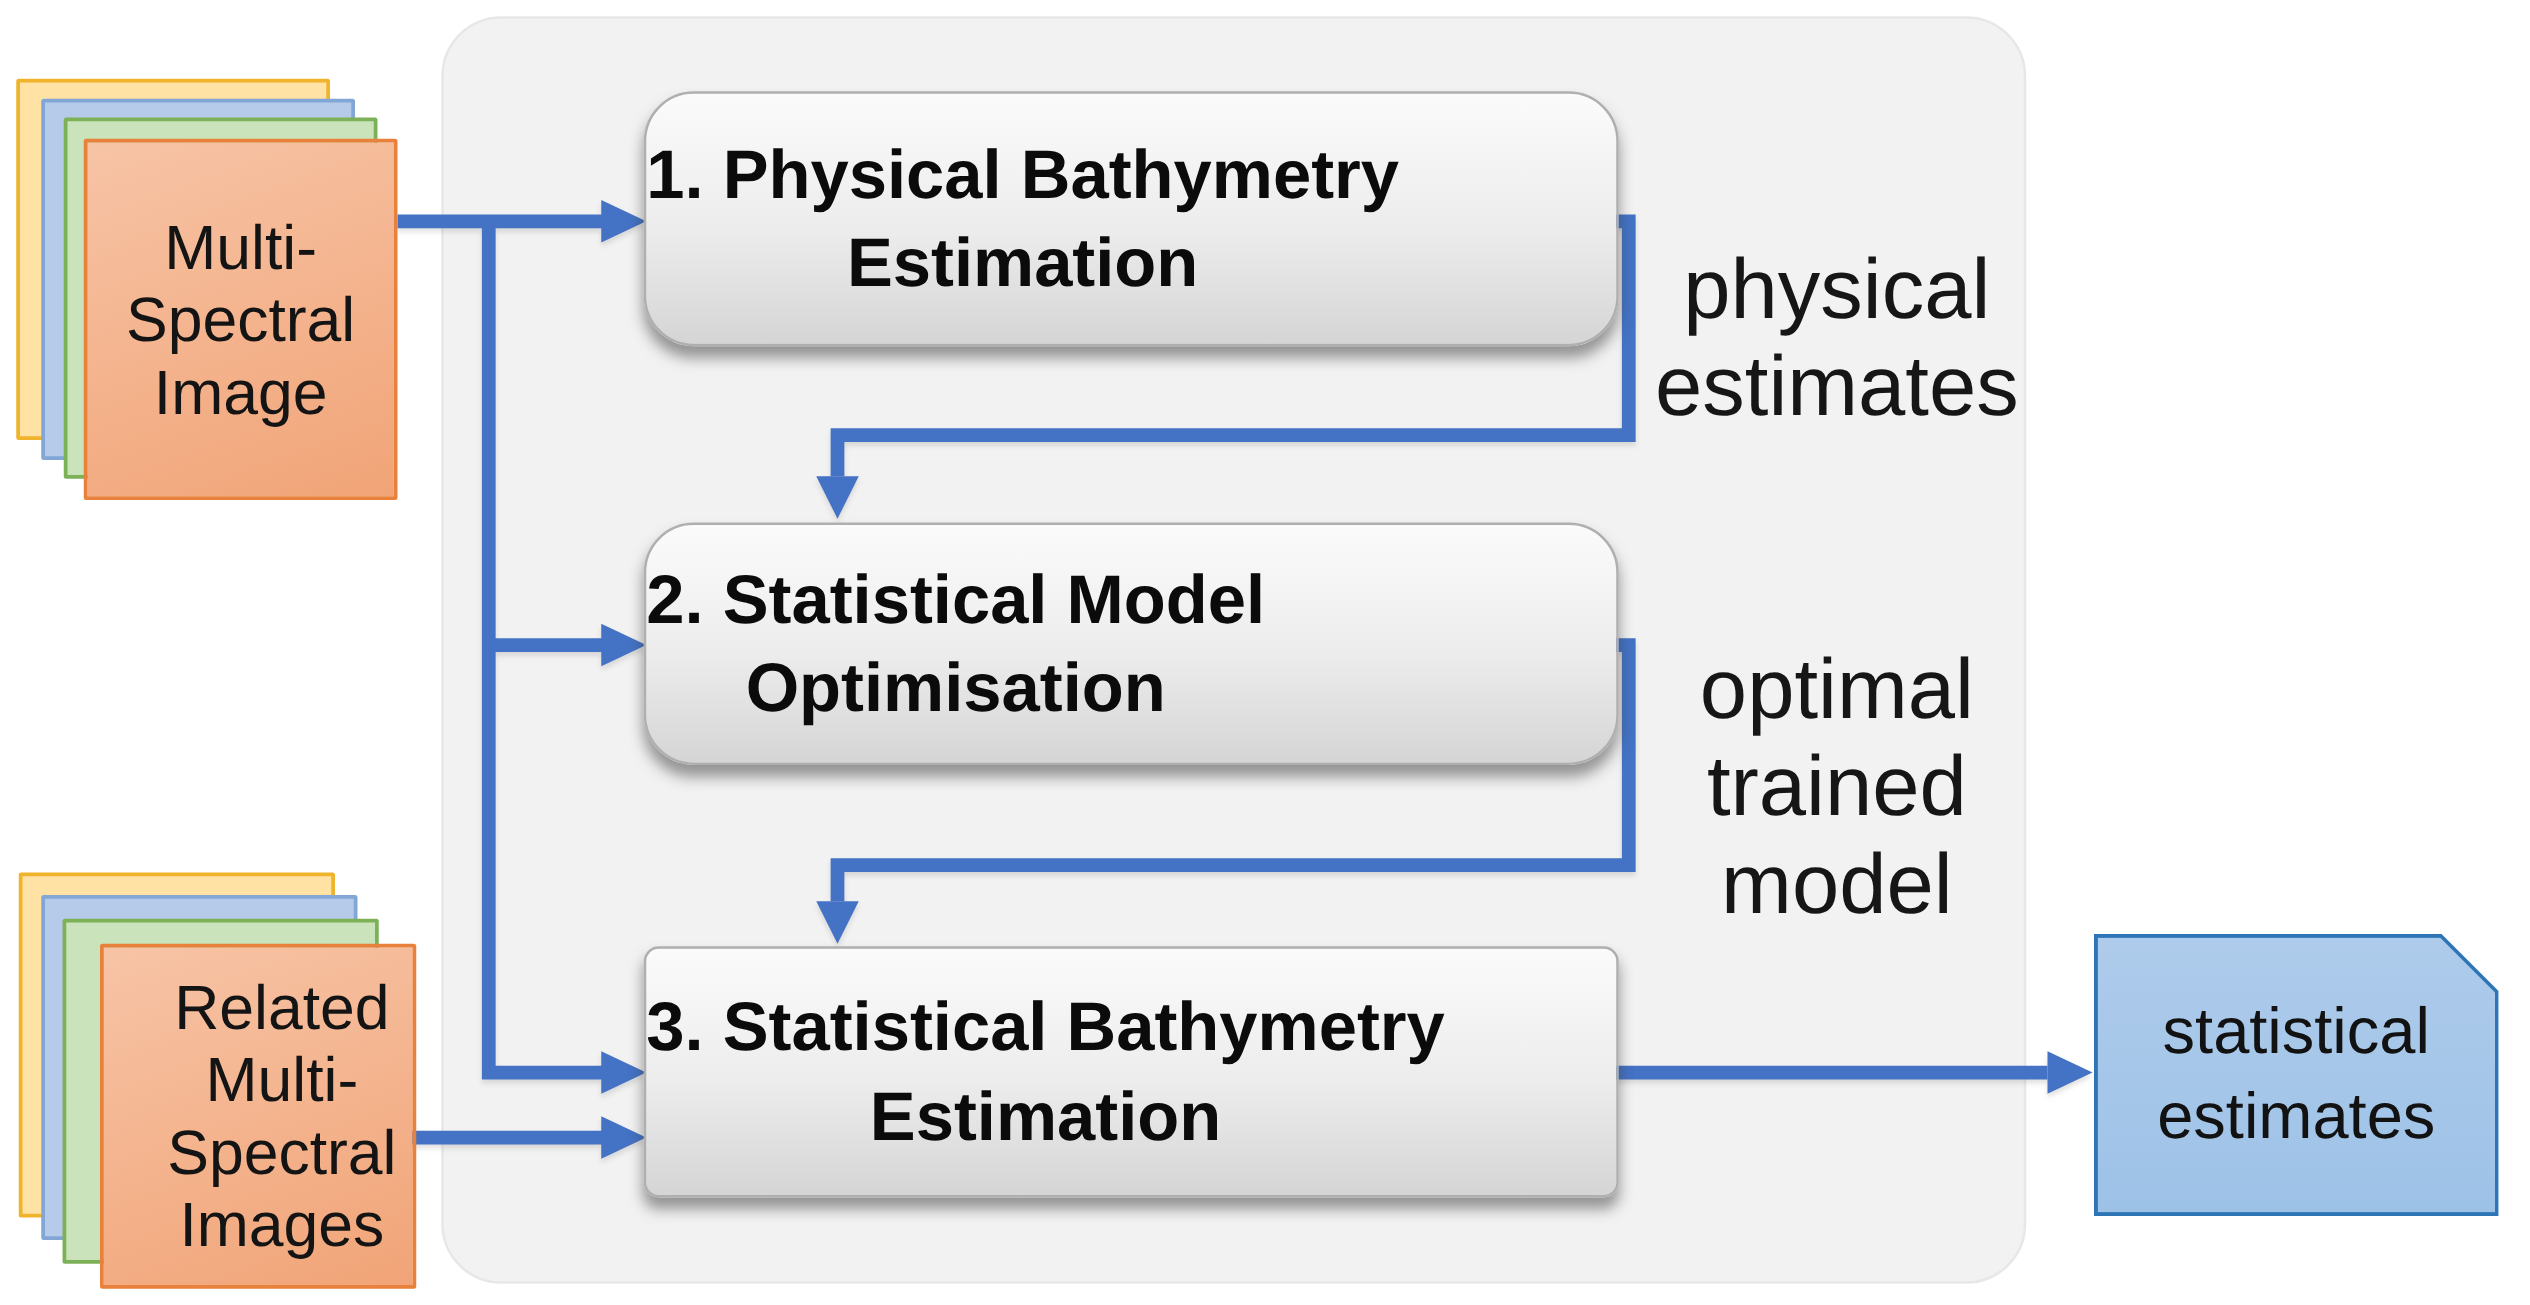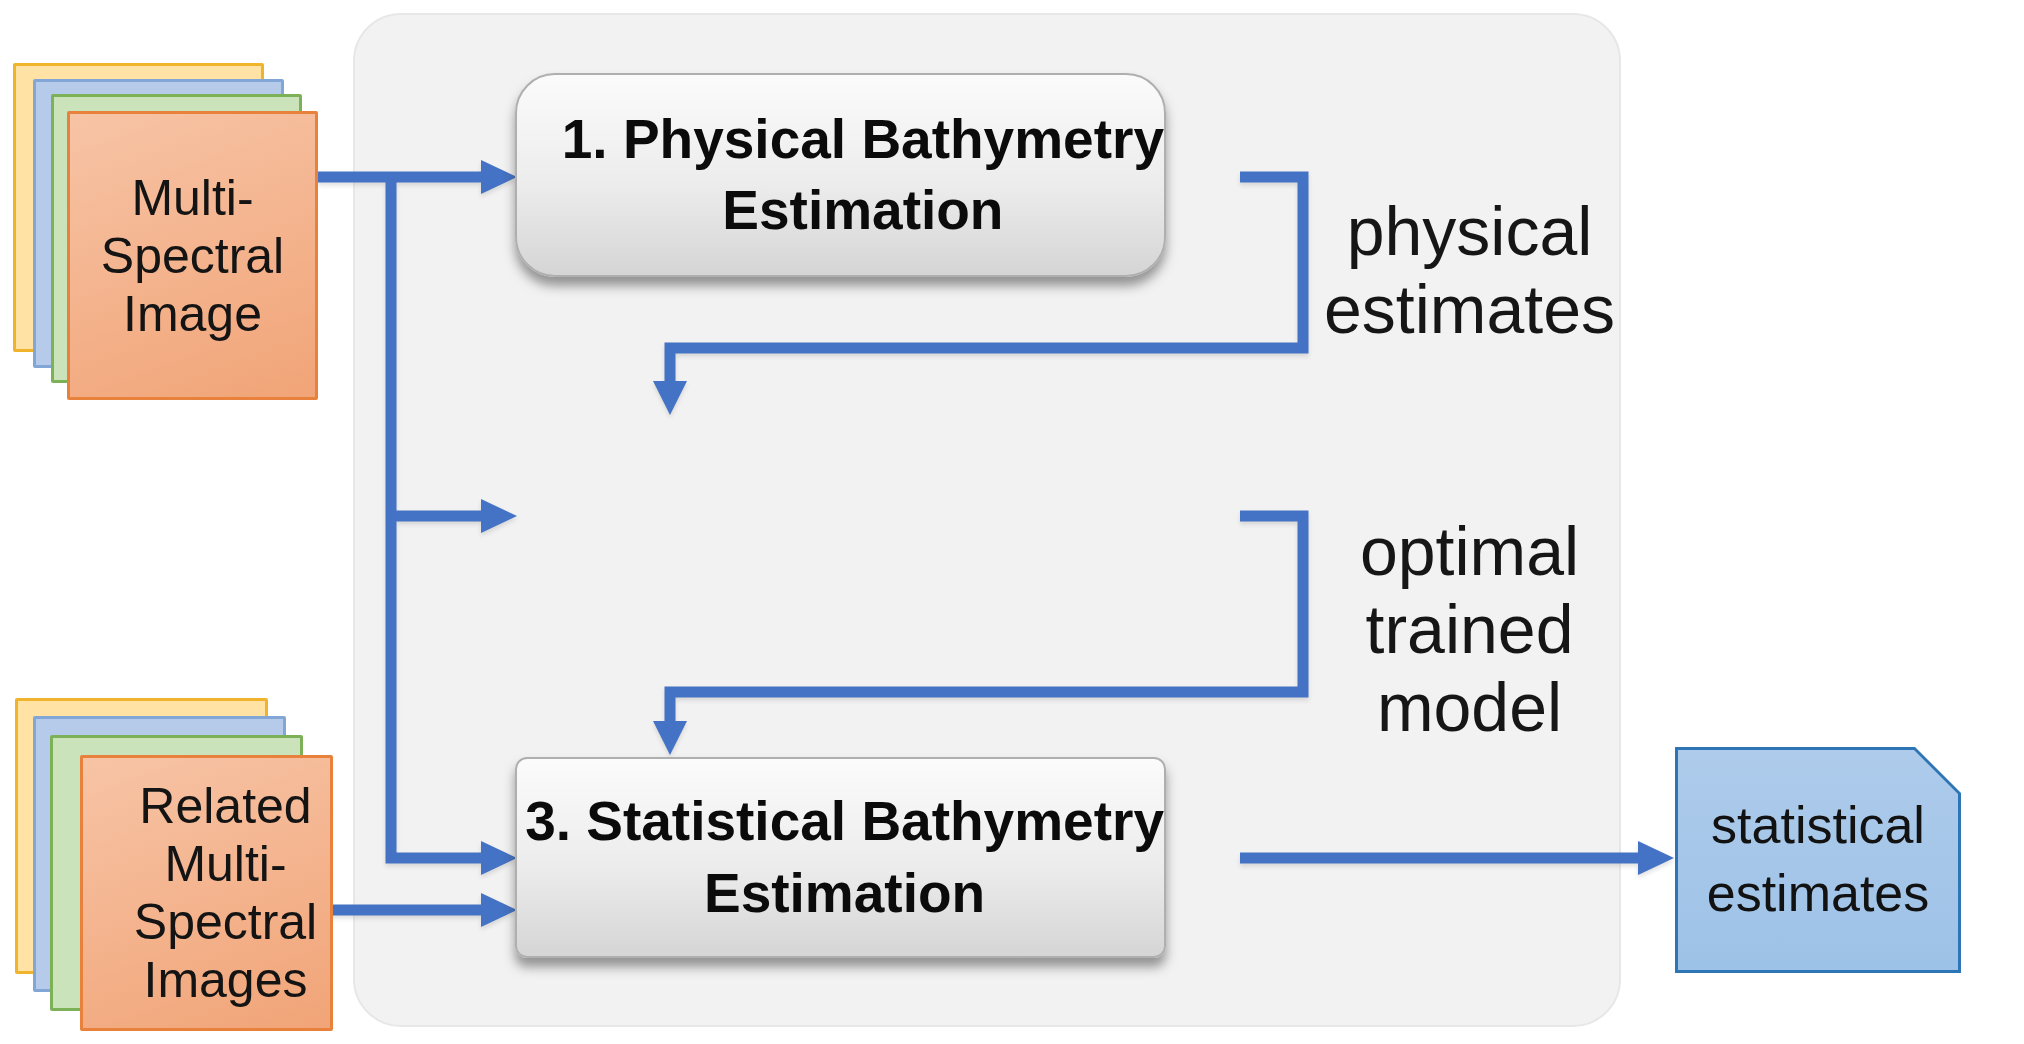--- a/index.html
+++ b/index.html
@@ -32,41 +32,41 @@
   .card.green {background:var(--card-green-fill); border:3px solid var(--card-green-border);}
   .card.orange{
     background:linear-gradient(160deg,var(--card-orange-fill) 0%,var(--card-orange-fill2) 100%);
     border:3px solid var(--card-orange-border);
     display:flex;align-items:center;justify-content:center;text-align:center;
     font-size:50px;line-height:1.16;color:#141414;
   }
 
   
   .step{
-    position:absolute;left:515px;width:651px;z-index:3;box-sizing:border-box;
+    position:absolute;left:515px;width:780px;z-index:3;box-sizing:border-box;
     border-radius:40px;border:2px solid var(--step-border);
     background:linear-gradient(180deg,var(--step-fill-top) 0%,#ECECEC 55%,var(--step-fill-bottom) 100%);
     box-shadow:0 9px 11px rgba(55,55,55,0.5);
-    display:flex;align-items:center;justify-content:flex-end;text-align:center;
+    display:flex;align-items:center;justify-content:flex-start;text-align:center;
     font-weight:bold;font-size:55px;line-height:1.3;color:#0b0b0b;
   }
   .step1{top:73px;height:204px;}
   .step2{top:418px;height:194px;}
   .step3{top:757px;height:201px;border-radius:12px;}
 
   
   .edge-label{
     position:absolute;width:319px;text-align:center;z-index:3;
     font-size:68px;line-height:1.15;color:#161616;
   }
   .lbl-physical{left:1310px;top:192px;}
   .lbl-optimal{left:1310px;top:512px;}
 
   
-  .note{position:absolute;left:1675px;top:747px;width:286px;height:226px;z-index:3;border-radius:11px;}
+  .note{position:absolute;left:1675px;top:747px;width:324px;height:226px;z-index:3;border-radius:11px;}
   .note .shape-border{
     position:absolute;inset:0;background:var(--note-border);
     clip-path:polygon(0 0,calc(100% - 46px) 0,100% 46px,100% 100%,0 100%);
   }
   .note .shape-fill{
     position:absolute;inset:3px;
     background:linear-gradient(180deg,var(--note-fill) 0%,var(--note-fill2) 100%);
     clip-path:polygon(0 0,calc(100% - 44px) 0,100% 44px,100% 100%,0 100%);
   }
   .note .note-label{
@@ -121,20 +121,24 @@
     <span class="pre">Related
 Multi-
 Spectral
 Images</span>
   </div>
 
   <div class="step step1">
     <span class="pre">1. Physical Bathymetry
 Estimation</span>
   </div>
+  <div class="step step2">
+    <span class="pre">2. Statistical Model
+Optimisation</span>
+  </div>
   <div class="step step3">
     <span class="pre">3. Statistical Bathymetry
 Estimation</span>
   </div>
 
   <div class="edge-label lbl-physical pre">physical
 estimates</div>
   <div class="edge-label lbl-optimal pre">optimal
 trained
 model</div>

